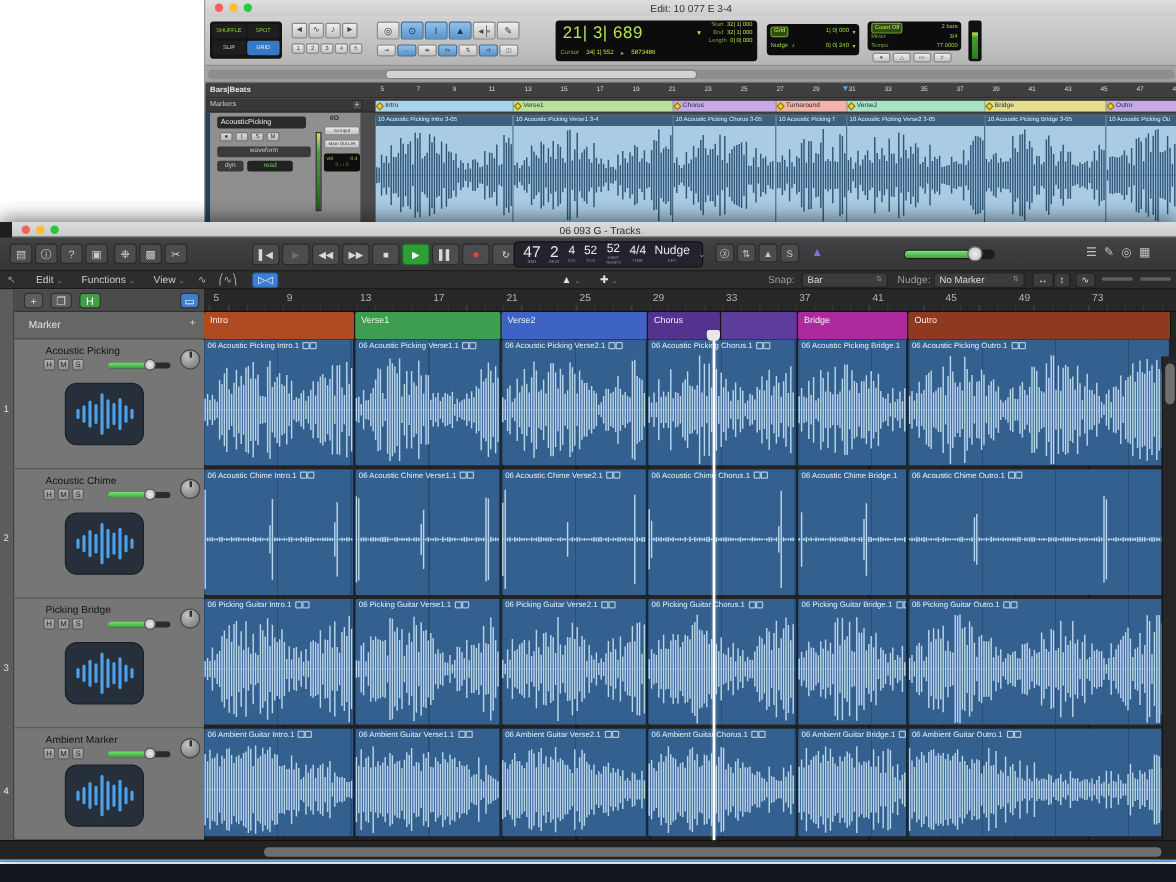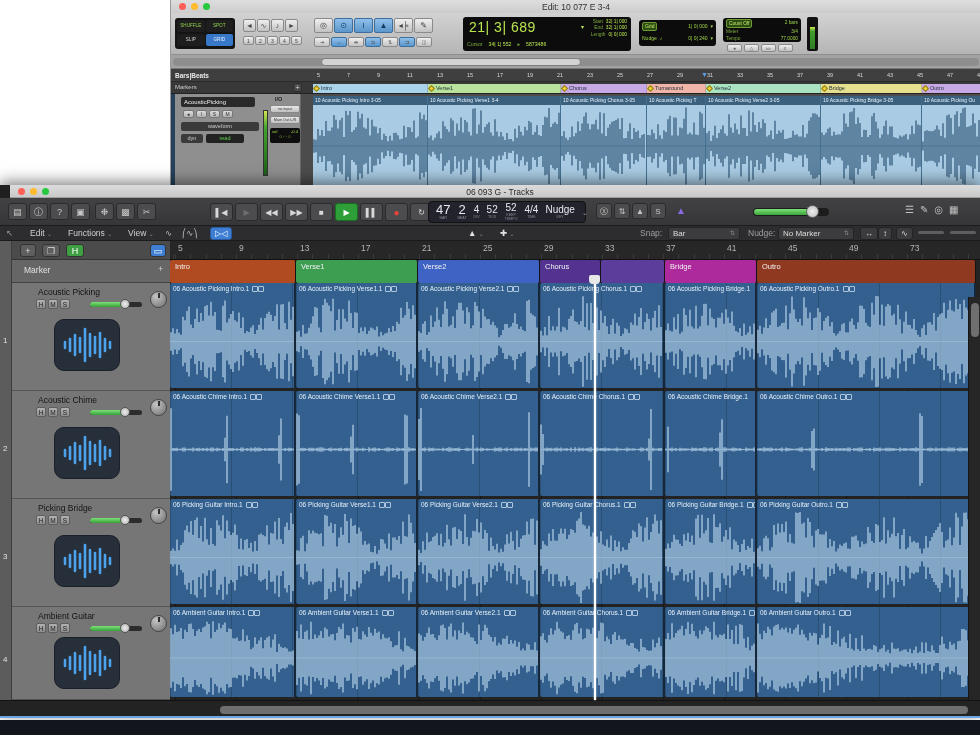--- a/index.html
+++ b/index.html
@@ -585,21 +585,21 @@
                 <line x1="29" y1="9" x2="29" y2="31"></line>
                 <line x1="34" y1="12" x2="34" y2="28"></line>
                 <line x1="39" y1="8" x2="39" y2="32"></line>
                 <line x1="44" y1="14" x2="44" y2="26"></line>
                 <line x1="49" y1="17" x2="49" y2="23"></line>
               </g>
             </svg>
           </div>
       </div>
       <div class="thdr th3">
-        <div class="tname">Ambient Guitar</div>
+        <div class="tname">Ambient Marker</div>
         <div class="hms">
           <div class="hmsb">H</div>
           <div class="hmsb">M</div>
           <div class="hmsb">S</div>
         </div>
         <div class="tslider">
             <div class="fill"></div>
             <div class="thumb"></div>
           </div>
         <div class="tknob"></div>

